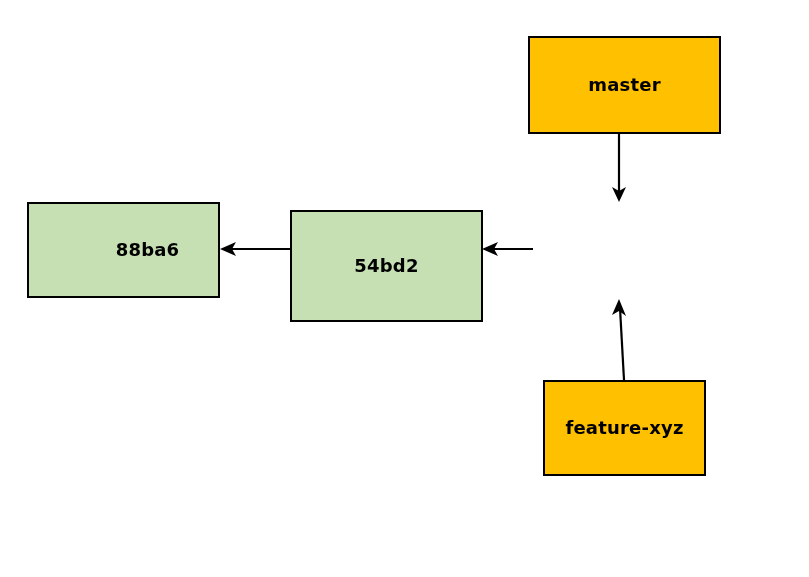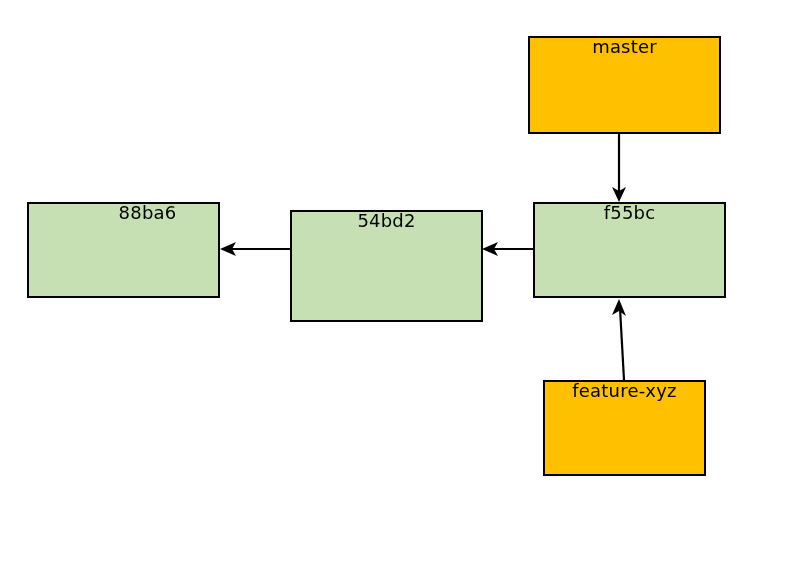--- a/index.html
+++ b/index.html
@@ -19,23 +19,24 @@
     left: 0;
     top: 0;
     width: 809px;
     height: 577px;
   }
   .node {
     position: absolute;
     box-sizing: border-box;
     border: 2px solid #000000;
     display: flex;
+    align-items: center;
     justify-content: center;
     color: #000000;
-    font-weight: normal;
+    font-weight: bold;
     font-size: 18px;
     letter-spacing: 0.2px;
     font-family: "DejaVu Sans", "Liberation Sans", sans-serif;
     user-select: none;
   }
   .node-commit {
     background: #c6e0b4;
   }
   .node-branch {
     background: #ffc000;
@@ -95,21 +96,18 @@
   </div>
 
   <div class="node node-commit" style="left:27px; top:202px; width:193px; height:96px;padding-left:48px;">
     <span class="node-label">88ba6</span>
   </div>
 
   <div class="node node-commit" style="left:290px; top:210px; width:193px; height:112px;">
     <span class="node-label">54bd2</span>
   </div>
 
-  <div class="node node-commit" style="left:533px; top:202px; width:193px; height:96px;">
-    <span class="node-label">f55bc</span>
-  </div>
 
   <div class="node node-branch" style="left:543px; top:380px; width:163px; height:96px;">
     <span class="node-label">feature-xyz</span>
   </div>
 
 </div>
 
 </body></html>

